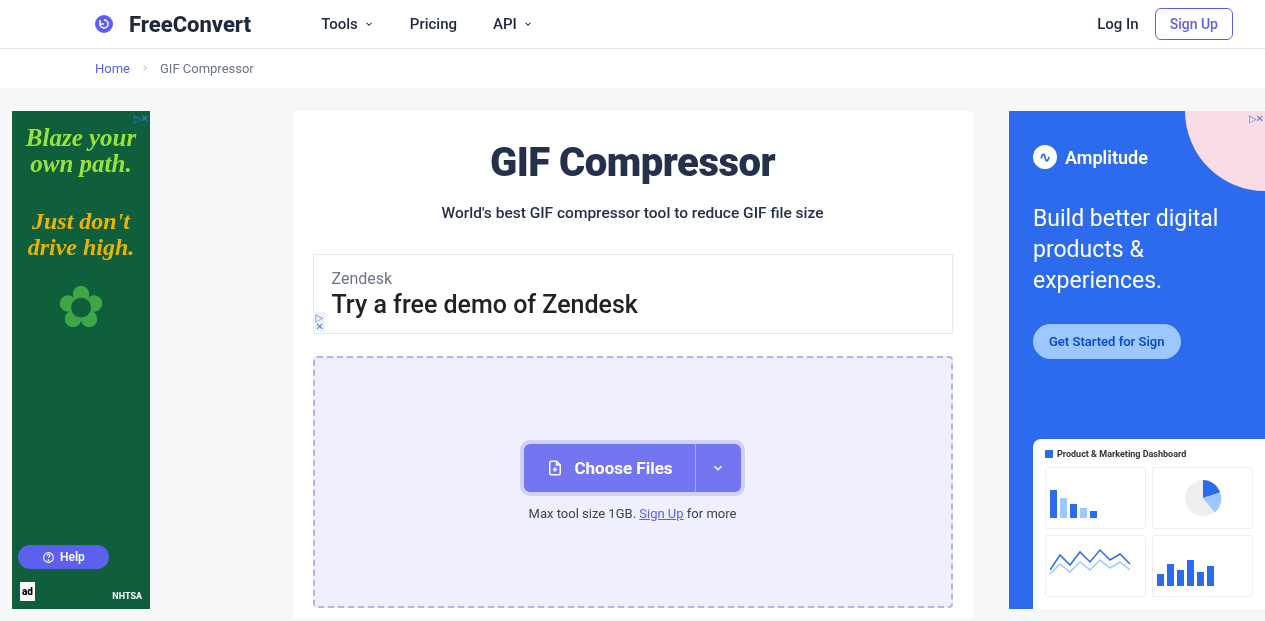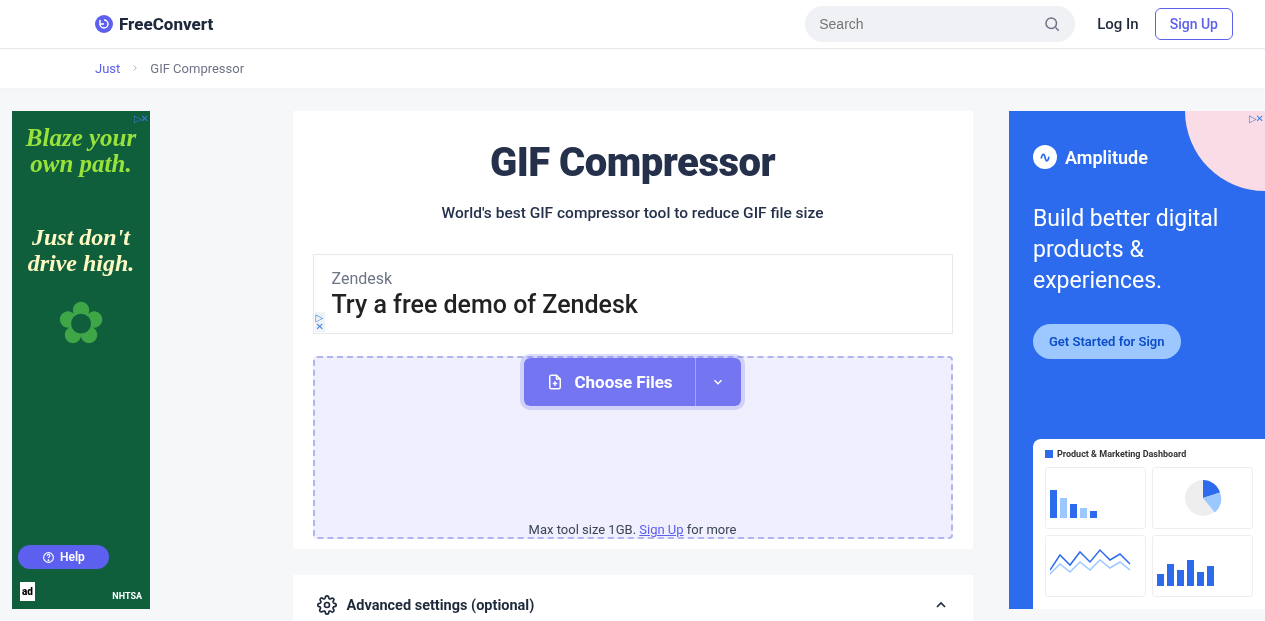--- a/index.html
+++ b/index.html
@@ -1,18 +1,18 @@
 <!DOCTYPE html>
 <html><head>
 <meta charset="utf-8">
 <style>
   * { box-sizing: border-box; margin: 0; padding: 0; }
   body { font-family: -apple-system, BlinkMacSystemFont, "Segoe UI", Roboto, Arial, sans-serif; background:#fff; color:#1e2a3b; }
   .header { display:flex; align-items:center; height:49px; padding:0 32px 0 95px; border-bottom:1px solid #e6e8eb; background:#fff; }
-  .logo { display:flex; align-items:center; gap:6px; font-weight:800; font-size:17px; color:#1e2a3b; }
+  .logo { display:flex; align-items:center; gap:16px; font-weight:800; font-size:22px; color:#1e2a3b; }
   .logo-mark { width:18px; height:18px; border-radius:50%; background:#5d5fef; display:flex; align-items:center; justify-content:center; }
   .logo-mark svg { width:12px; height:12px; }
   .logo em { font-style:normal; color:#1e2a3b; }
   .nav { display:flex; gap:36px; margin-left:70px; }
   .nav-item { display:flex; align-items:center; gap:6px; font-size:15px; font-weight:500; color:#1e2a3b; cursor:pointer; }
   .nav-item .chev { width:10px; height:10px; }
   .spacer { flex:1; }
   .search { display:flex; align-items:center; width:270px; height:36px; background:#f0f1f5; border-radius:20px; padding:0 14px; gap:10px; }
   .search input { border:none; outline:none; background:transparent; flex:1; font-size:14px; color:#6c7486; }
   .search svg { width:18px; height:18px; stroke:#6c7486; }
@@ -21,37 +21,37 @@
   .signup { border:1px solid #5d5fef; color:#5d5fef; padding:7px 14px; border-radius:6px; font-size:14px; font-weight:500; cursor:pointer; }
   .breadcrumbs { display:flex; align-items:center; gap:10px; padding:12px 0 12px 95px; font-size:13px; background:#fff; border-bottom:1px solid #f4f4f7;}
   .breadcrumbs a { color:#5d5fef; cursor:pointer; }
   .breadcrumbs .sep svg { width:10px; height:10px; stroke:#9aa0af; }
   .breadcrumbs .cur { color:#6c7486; }
   .page { display:grid; grid-template-columns: 150px 1fr 256px; gap:0; min-height:530px; background:#f6f7f9; }
   .ad-left-wrap { padding:22px 0 0 12px; }
   .ad-left { width:138px; height:498px; background:#0f5e3c; position:relative; padding:10px 12px; }
   .ad-left .x { position:absolute; top:2px; right:2px; color:#3b7de0; font-size:10px; letter-spacing:-1px;}
   .ad-left h1 { font-family: Georgia, "Times New Roman", serif; font-weight:900; font-style:italic; color:#98e23b; font-size:25px; line-height:1.05; text-align:center; margin-top:4px;}
-  .ad-left h2 { font-family: Georgia, serif; font-weight:900; font-style:italic; color:#fef9c3; font-size:24px; line-height:1.1; text-align:center; margin-top:46px;}
+  .ad-left h2 { font-family: Georgia, serif; font-weight:900; font-style:italic; color:#eab308; font-size:24px; line-height:1.1; text-align:center; margin-top:30px;}
   .ad-left .leaf { text-align:center; font-size:58px; color:#3fa648; margin-top:18px; line-height:1; }
   .ad-left .footer-logos { position:absolute; bottom:8px; left:8px; right:8px; display:flex; justify-content:space-between; align-items:flex-end; font-size:9px; color:#fff; font-weight:700; }
   .ad-left .footer-logos .ad-badge { background:#fff; color:#000; font-weight:900; font-size:10px; padding:4px 2px;}
   .help-pill { position:absolute; bottom:40px; left:6px; background:#5d5fef; color:#fff; font-size:12px; font-weight:600; padding:5px 24px; border-radius:14px; display:flex; align-items:center; gap:5px;}
   .help-pill svg{width:13px;height:13px;}
   .center { padding:22px 14px 0 120px; }
   .card-area { width:680px; margin:0 auto;}
   .main { background:#fff; border-radius:2px; padding:28px 20px 10px; }
   .title { text-align:center; font-size:40px; font-weight:900; color:#25314b; letter-spacing:-0.5px;}
   .subtitle { text-align:center; font-size:15.5px; color:#25314b; margin-top:18px; font-weight:500;}
   .inline-ad { border:1px solid #e6e8eb; margin-top:32px; display:flex; align-items:center; padding:14px 14px 14px 18px; position:relative;}
   .inline-ad .marker{ position:absolute; left:1px; bottom:1px; color:#3b7de0; font-size:10px; line-height:0.9; background:#eef3f7; padding:1px;}
   .inline-ad .txt small{ color:#6c7486; font-size:16px;}
   .inline-ad .txt h3{ font-size:25px; font-weight:500; color:#222; margin-top:2px;}
   .inline-ad .open-btn{ margin-left:auto; background:#1c8c52; color:#fff; font-weight:700; font-size:15px; letter-spacing:1px; padding:11px 26px; border-radius:24px; cursor:pointer;}
-  .drop { border:2px dashed #b1b5ef; background:#efeffd; border-radius:4px; margin-top:22px; height:183px; display:flex; flex-direction:column; align-items:center; justify-content:space-between; gap:14px;}
+  .drop { border:2px dashed #b1b5ef; background:#efeffd; border-radius:4px; margin-top:22px; height:252px; display:flex; flex-direction:column; align-items:center; justify-content:center; gap:14px;}
   .choose-wrap { display:flex; box-shadow:0 0 0 4px rgba(115,118,240,0.25); border-radius:6px; overflow:hidden;}
   .choose { background:#7376f0; color:#fff; font-weight:700; font-size:17px; padding:14px 22px; display:flex; align-items:center; gap:10px; cursor:pointer;}
   .choose svg{width:18px;height:18px;}
   .choose-dd { background:#7376f0; border-left:1px solid rgba(255,255,255,0.35); width:46px; display:flex; align-items:center; justify-content:center; cursor:pointer;}
   .choose-dd svg{width:14px;height:14px; stroke:#fff;}
   .caption { font-size:13px; color:#3b4456;}
   .caption a{ color:#5d5fef; text-decoration:underline; cursor:pointer;}
   .adv-card { background:#fff; margin-top:26px; padding:20px 24px; display:flex; align-items:center; gap:10px;}
   .adv-card svg.gear{width:20px;height:20px;}
   .adv-card .label{ font-weight:700; font-size:14.5px;}
@@ -78,36 +78,46 @@
 <div class="header">
   <div class="logo">
     <span class="logo-mark">
       <svg viewBox="0 0 24 24" fill="none" stroke="#fff" stroke-width="3">
           <path d="M4 12a8 8 0 1 0 8-8"></path>
           <path d="M4 4v8h8"></path>
         </svg>
     </span>
     <span><em>Free</em><span>Convert</span></span>
   </div>
+  <div class="nav">
+    <div class="nav-item">
+      <span>Tools</span>
+      <svg class="chev" viewBox="0 0 24 24" fill="none" stroke="#1e2a3b" stroke-width="2.5">
+          <path d="M6 9l6 6 6-6"></path>
+        </svg>
+    </div>
+    <div class="nav-item">
+      <span>Pricing</span>
+    </div>
+    <div class="nav-item">
+      <span>API</span>
+      <svg class="chev" viewBox="0 0 24 24" fill="none" stroke="#1e2a3b" stroke-width="2.5">
+          <path d="M6 9l6 6 6-6"></path>
+        </svg>
+    </div>
+  </div>
   <div class="spacer"></div>
-  <div class="search">
-    <input placeholder="Search" style="">
-    <svg viewBox="0 0 24 24" fill="none" stroke-width="2">
-        <circle cx="11" cy="11" r="7"></circle>
-        <path d="M21 21l-4.3-4.3"></path>
-      </svg>
-  </div>
   <div class="auth">
     <span class="login">Log In</span>
     <span class="signup">Sign Up</span>
   </div>
 </div>
 
 <div class="breadcrumbs">
-  <a>Just</a>
+  <a>Home</a>
   <span class="sep"><svg viewBox="0 0 24 24" fill="none" stroke-width="2">
         <path d="M9 6l6 6-6 6"></path>
       </svg></span>
   <span class="cur">GIF Compressor</span>
 </div>
 
 <div class="page">
   <div class="ad-left-wrap">
     <div class="ad-left">
       <span class="x">▷✕</span>

